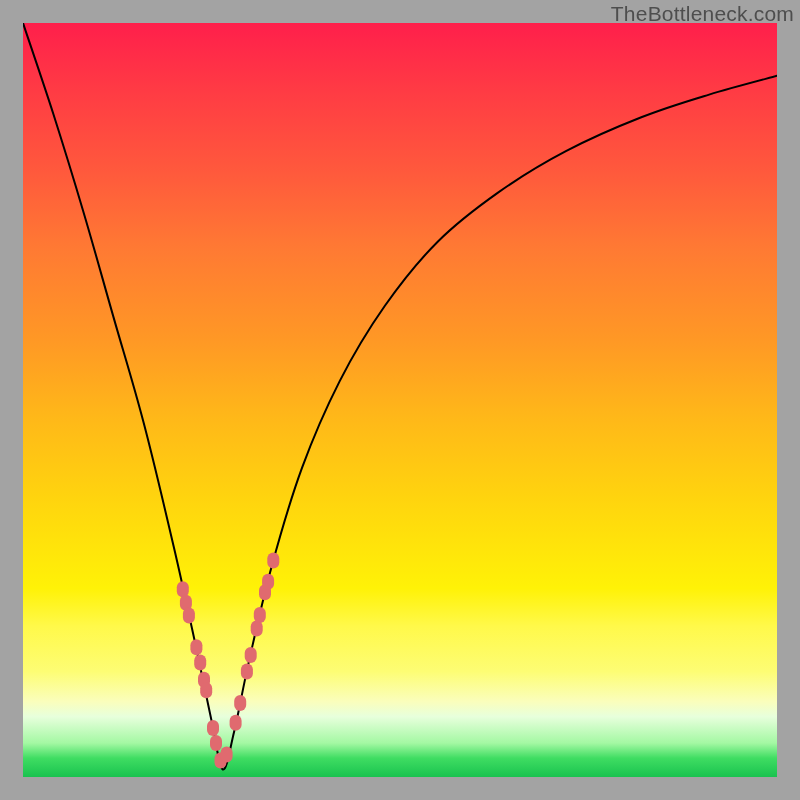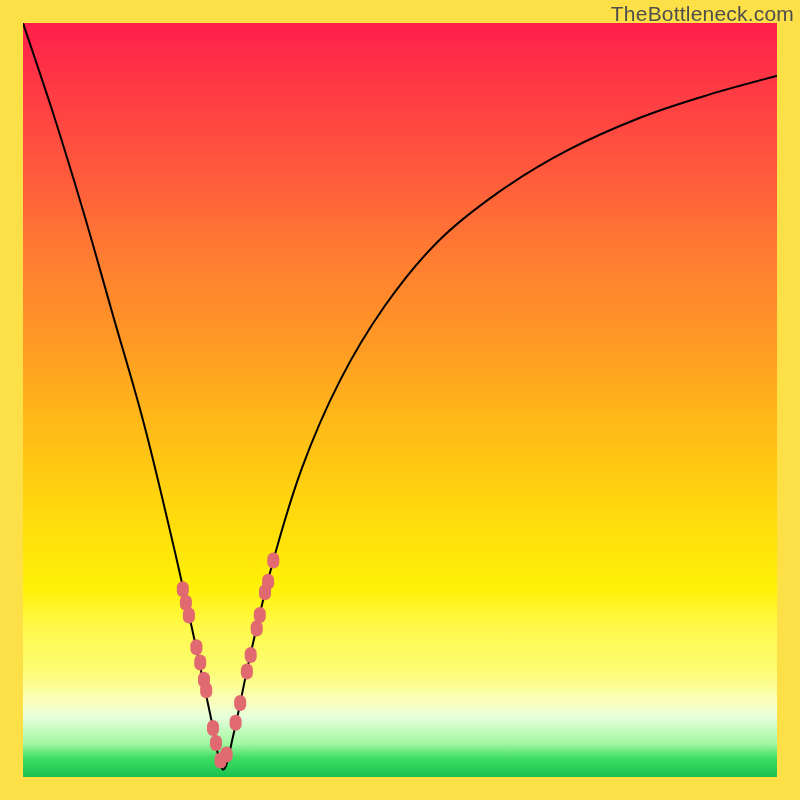--- a/index.html
+++ b/index.html
@@ -10,21 +10,21 @@
     overflow: hidden;
     background: #000;
     font-family: Arial, Helvetica, sans-serif;
   }
   .frame {
     position: absolute;
     top: 0;
     left: 0;
     width: 800px;
     height: 800px;
-    background: #fde047;
+    background: #a3a3a3;
   }
   .plot {
     position: absolute;
     top: 23px;
     left: 23px;
     width: 754px;
     height: 754px;
     background: linear-gradient(
       to bottom,
       #ff1f4b 0%,

